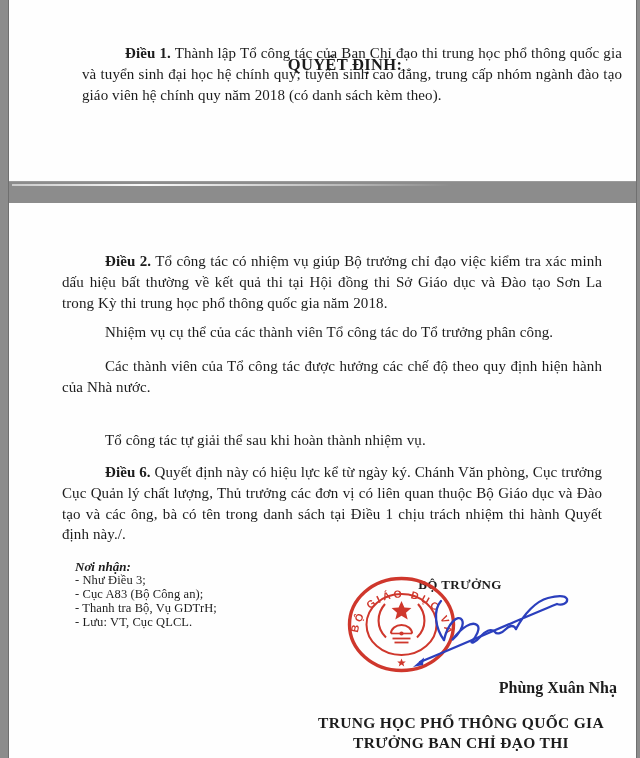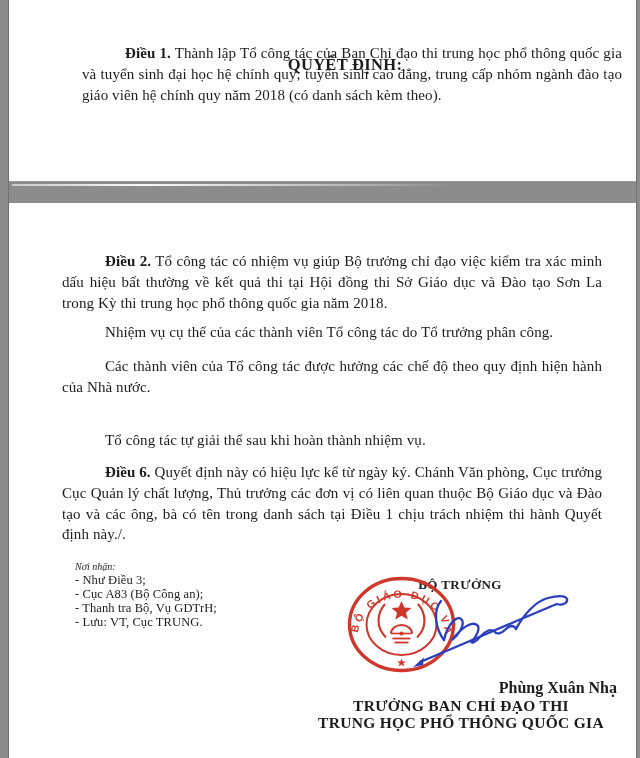--- a/index.html
+++ b/index.html
@@ -40,38 +40,38 @@
   }
   .p-art1 { top:43px;margin-left:20px; }
   .p-art2 { top:251px; }
   .p-assign { top:322px; }
   .p-benefit { top:356px; }
   .p-budget { top:404px; }
   .p-dissolve { top:430px; }
   .p-art3 { top:462px; }
   
   .recipients { position:absolute; left:75px; top:559px; width:230px; }
-  .recipients-heading { font-weight:normal; font-style:italic; font-size:10px; line-height:15px; }
+  .recipients-heading { font-weight:bold; font-style:italic; font-size:13px; line-height:15px; }
   .recipient-item { font-size:12.5px; line-height:13.9px; letter-spacing:.1px; }
   
   .sig-title {
     position:absolute; top:577px; left:330px; width:260px;
     text-align:center; font-weight:bold; font-size:13px; letter-spacing:.4px;
   }
   .seal-svg { position:absolute; left:345px; top:575px; width:113px; height:99px; z-index:2; }
   .sign-svg { position:absolute; left:378px; top:585px; width:200px; height:88px; z-index:3; }
   .signer-name {
     position:absolute; top:679px; left:305px; width:312px;
     text-align:right; font-weight:bold; font-size:16px;
   }
   .signer-role {
     position:absolute; left:305px; width:312px;
     text-align:center; font-weight:bold; font-size:15.5px; letter-spacing:.3px;
   }
-  .role1 { top:697px; }
+  .role1 { top:734px; }
   .role2 { top:714px; }
 </style>
 </head>
 <body>
 
 <div class="screen">
 
   <div class="doc-title">QUYẾT ĐỊNH:</div>
 
   <p class="para p-art1"><b>Điều 1.</b><span> Thành lập Tổ công tác của Ban Chỉ đạo thi trung học phổ thông quốc gia và tuyển sinh đại học hệ chính quy; tuyển sinh cao đẳng, trung cấp nhóm ngành đào tạo giáo viên hệ chính quy năm 2018 (có danh sách kèm theo).</span></p>
@@ -87,21 +87,21 @@
 
   <p class="para p-dissolve">Tổ công tác tự giải thể sau khi hoàn thành nhiệm vụ.</p>
 
   <p class="para p-art3"><b>Điều 6.</b><span> Quyết định này có hiệu lực kể từ ngày ký. Chánh Văn phòng, Cục trưởng Cục Quản lý chất lượng, Thủ trưởng các đơn vị có liên quan thuộc Bộ Giáo dục và Đào tạo và các ông, bà có tên trong danh sách tại Điều 1 chịu trách nhiệm thi hành Quyết định này./.</span></p>
 
   <div class="recipients">
     <div class="recipients-heading">Nơi nhận:</div>
     <div class="recipient-item">- Như Điều 3;</div>
     <div class="recipient-item">- Cục A83 (Bộ Công an);</div>
     <div class="recipient-item">- Thanh tra Bộ, Vụ GDTrH;</div>
-    <div class="recipient-item">- Lưu: VT, Cục TRUNG.</div>
+    <div class="recipient-item">- Lưu: VT, Cục QLCL.</div>
   </div>
 
   <div class="sig-title">BỘ TRƯỞNG</div>
 
   <svg class="seal-svg" viewBox="0 0 113 99">
     <g fill="none" stroke="#cf372c">
       <ellipse cx="56.5" cy="49.5" rx="52" ry="46" stroke-width="3.4"></ellipse>
       <ellipse cx="56.5" cy="49.5" rx="35" ry="30.5" stroke-width="2"></ellipse>
       <path d="M40,29 C31.5,38.5 31,53 41,62.5" stroke-width="2.1"></path>
       <path d="M73,29 C81.5,38.5 82,53 72,62.5" stroke-width="2.1"></path>

